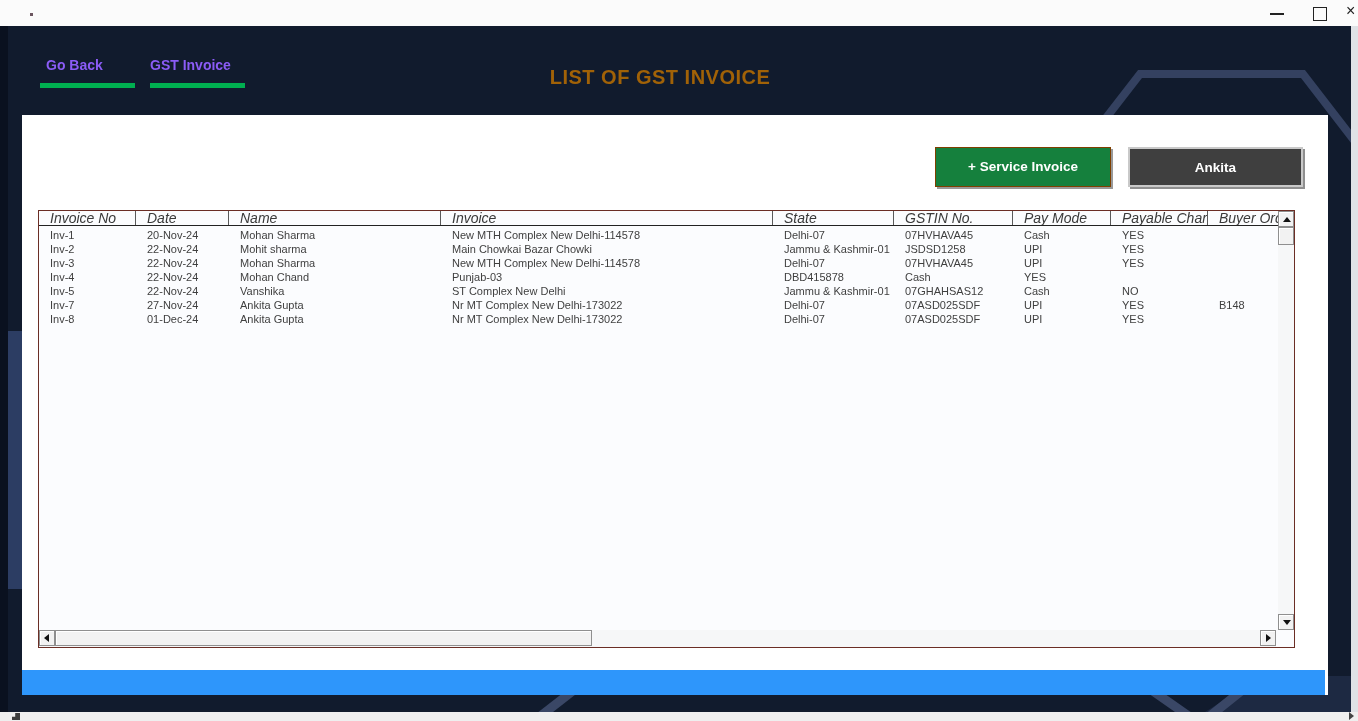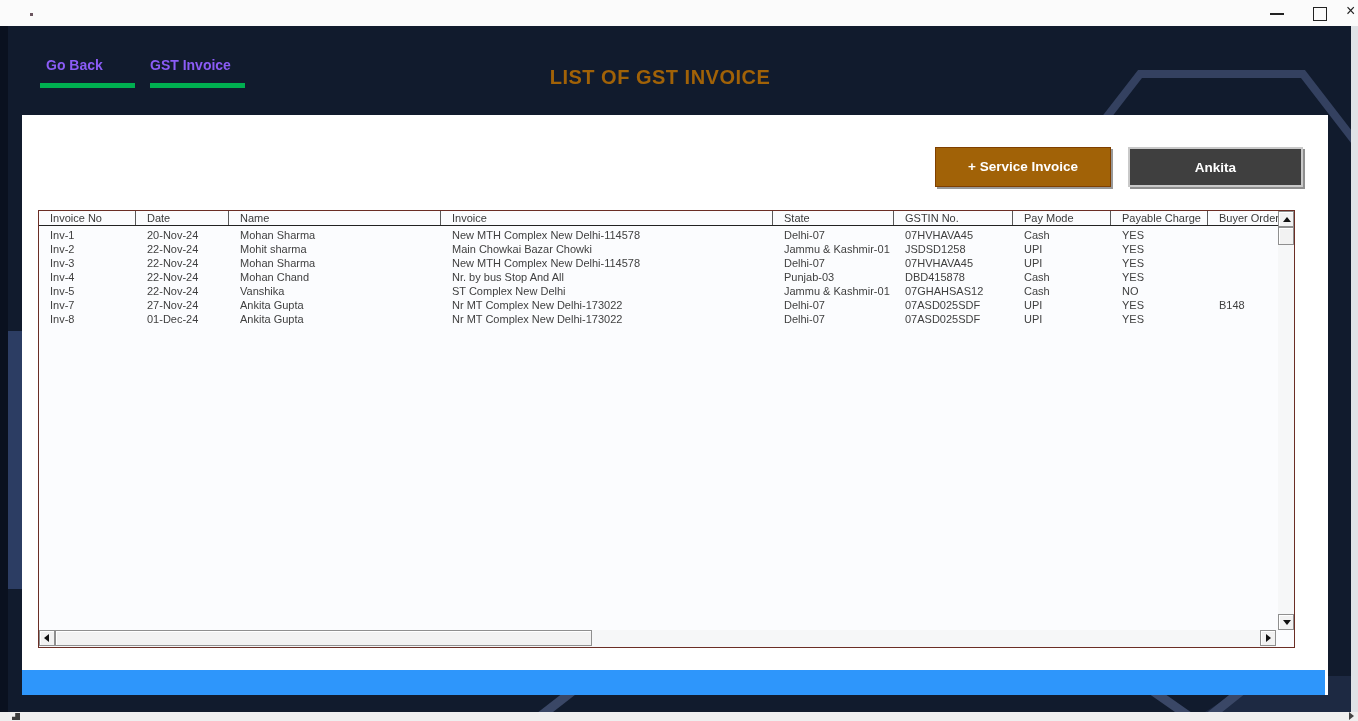--- a/index.html
+++ b/index.html
@@ -29,28 +29,28 @@
   .tab-gst { left:150px; top:31px; }
   .tab-underline { position:absolute; height:5px; background:#00b050; top:57px; }
   .ul-goback { left:40px; width:95px; }
   .ul-gst { left:150px; width:95px; }
   .page-title { position:absolute; left:0; top:40px; width:1320px; text-align:center; color:#a16207; font-weight:bold; font-size:20px; letter-spacing:0.5px; }
 
   
   .panel { position:absolute; left:22px; top:89px; width:1306px; height:580px; background:#ffffff; }
 
   .btn { position:absolute; top:32px; height:40px; color:#fff; font-weight:bold; font-size:13.5px; text-align:center; line-height:38px; cursor:pointer; }
-  .btn-service { left:913px; width:176px; background:#a16207; border:1px solid #7f3f00; box-shadow:2px 2px 0 #999999; }
+  .btn-service { left:913px; width:176px; background:#15803d; border:1px solid #7f3f00; box-shadow:2px 2px 0 #999999; }
   .btn-reset { left:1106px; width:175px; background:#3f3f3f; border:2px solid #c9c9c9; box-shadow:2px 2px 0 #8f8f8f; }
 
   
   .invoice-table { position:absolute; left:16px; top:95px; width:1257px; height:438px; background:#fbfcfe; border:1px solid #6b2e25; }
   .theader, .trow { display:grid; grid-template-columns:97px 93px 212px 332px 121px 119px 98px 97px minmax(0,1fr); }
   .theader { position:absolute; left:0; top:0; width:1239px; height:15px; border-bottom:1px solid #222; }
-  .hcell { font-size:11px; line-height:14px; color:#3a3a3a; padding-left:11px; border-right:1px solid #5a5a5a; overflow:hidden; white-space:nowrap; }
+  .hcell { font-size:14px; line-height:14px; color:#3a3a3a; padding-left:11px; border-right:1px solid #5a5a5a; overflow:hidden; white-space:nowrap;font-style:italic; }
   .hcell:last-child { border-right:none; }
   .tbody { position:absolute; left:0; top:17px; width:1239px; }
   .trow { height:14px; }
   .tcell { font-size:11px; line-height:14px; color:#3f3f3f; padding-left:11px; overflow:hidden; white-space:nowrap; }
 
   
   .vscroll { position:absolute; top:0px; right:0px; width:16px; height:419px; background:#f6f7f8; }
   .hscroll { position:absolute; left:0px; bottom:0px; height:17px; width:1237px; background:#f6f7f8; }
   .sbtn { position:absolute; background:#f2f2f2; border:1px solid #8f8f8f; box-shadow:inset 1px 1px 0 #ffffff; }
   .sb-up    { left:0; top:0;   width:16px; height:16px; }
@@ -149,21 +149,20 @@
             <div class="tcell">Delhi-07</div>
             <div class="tcell">07HVHAVA45</div>
             <div class="tcell">UPI</div>
             <div class="tcell">YES</div>
             <div class="tcell"></div>
           </div>
           <div class="trow">
             <div class="tcell">Inv-4</div>
             <div class="tcell">22-Nov-24</div>
             <div class="tcell">Mohan Chand</div>
-            <div class="tcell">Nr. by bus Stop And All</div>
             <div class="tcell">Punjab-03</div>
             <div class="tcell">DBD415878</div>
             <div class="tcell">Cash</div>
             <div class="tcell">YES</div>
             <div class="tcell"></div>
           </div>
           <div class="trow">
             <div class="tcell">Inv-5</div>
             <div class="tcell">22-Nov-24</div>
             <div class="tcell">Vanshika</div>

